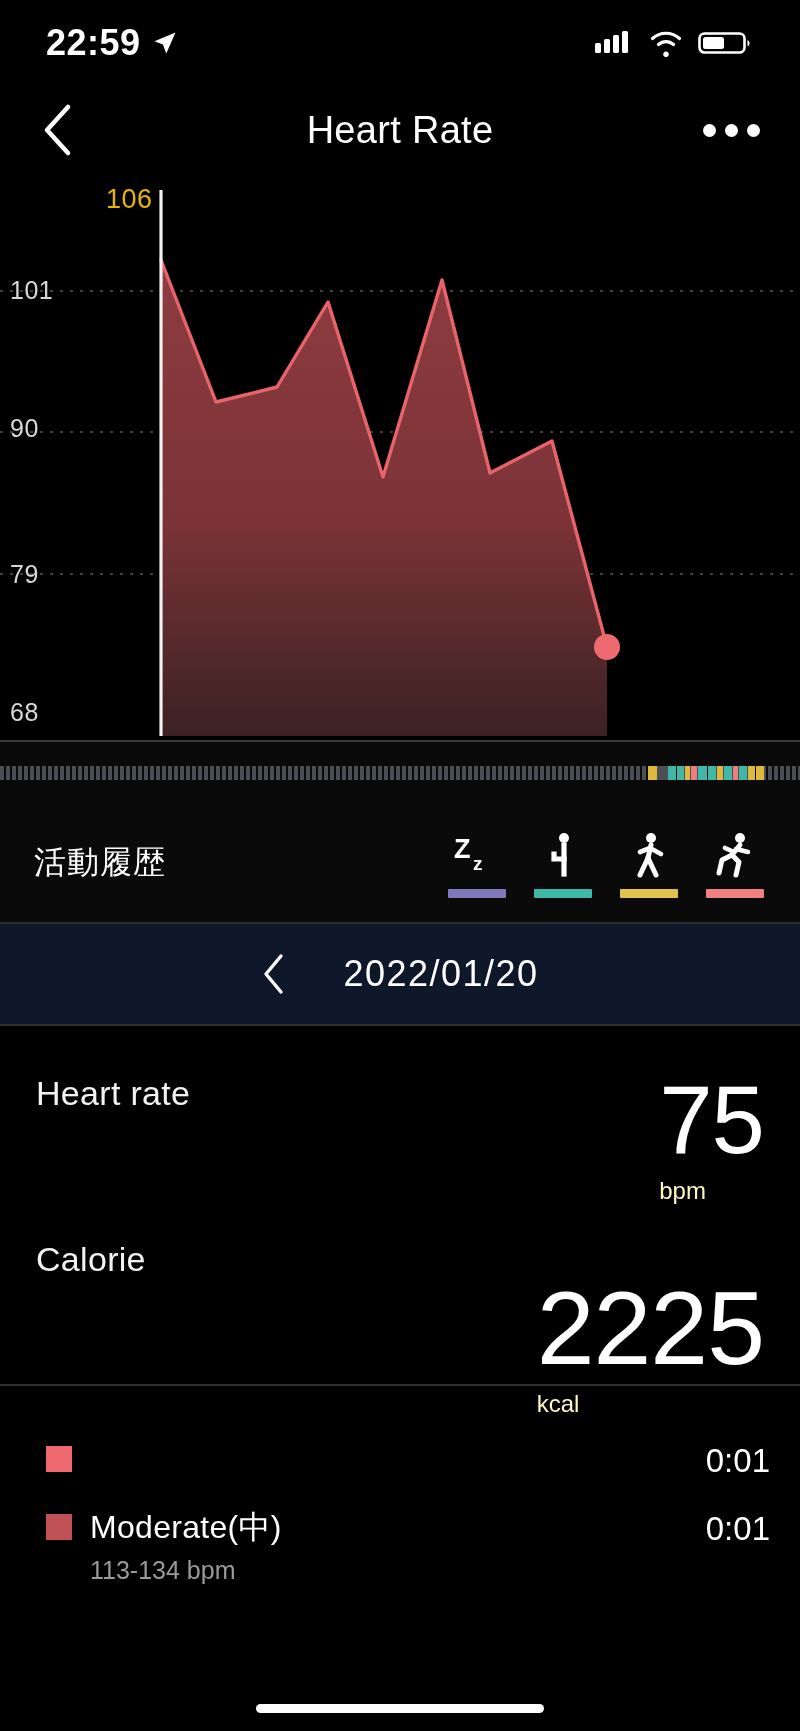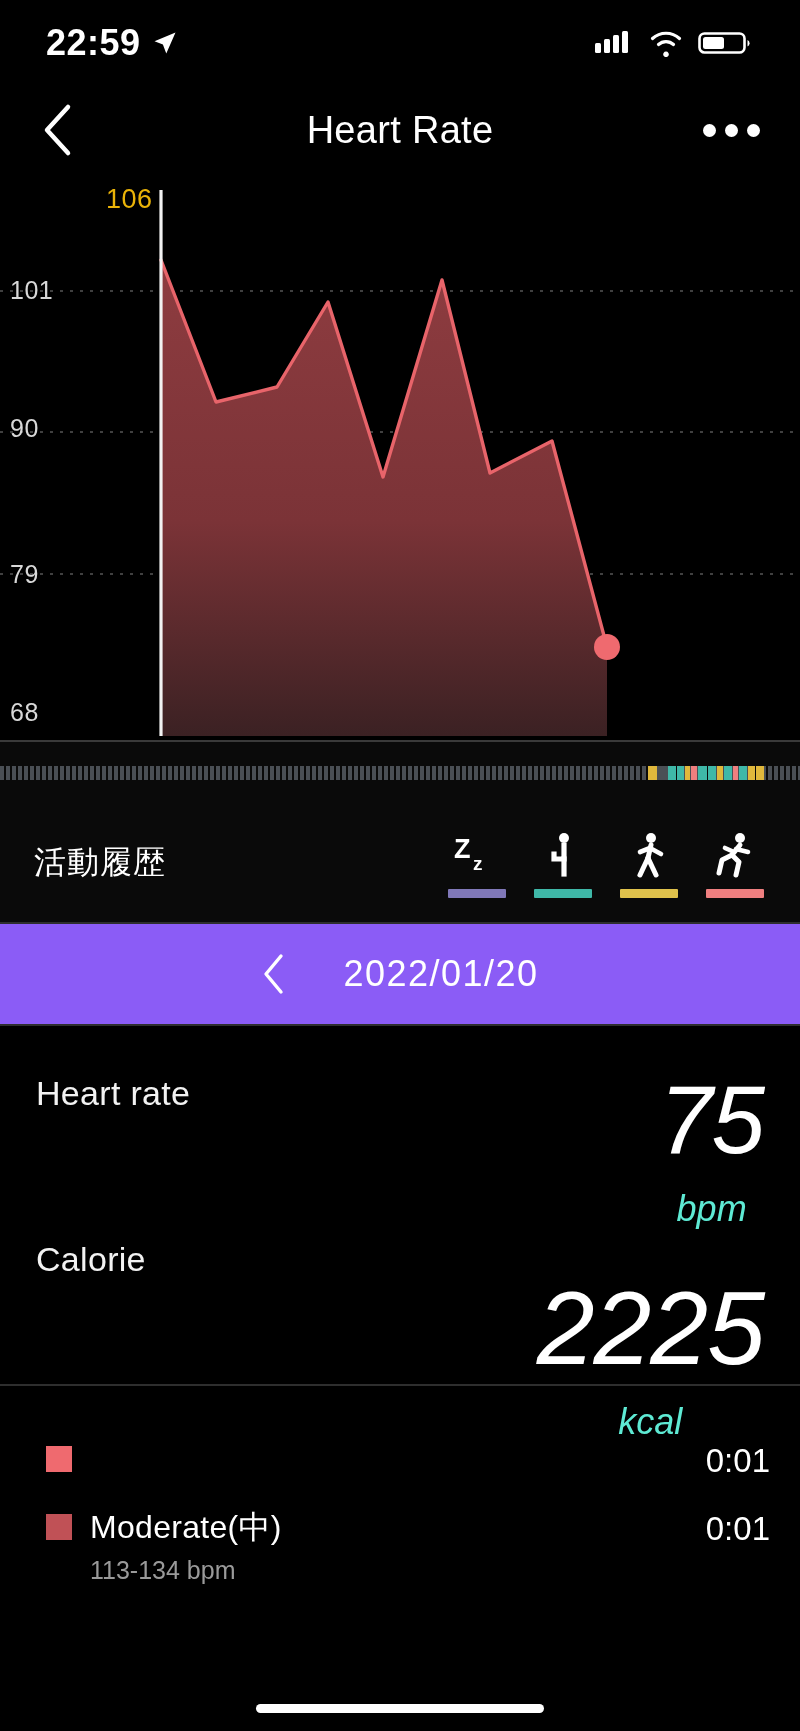--- a/index.html
+++ b/index.html
@@ -92,39 +92,39 @@
   .act-ic { height:52px; display:flex; align-items:center; justify-content:center; }
   .act-bar { width:58px; height:9px; border-radius:1px; }
 
   .row-divider { height:2px; background:#2e2e2e; width:100%; }
 
   
   .date-row {
     height:100px;
     display:flex; align-items:center; justify-content:center;
     gap:56px;
-    background:#8b5cf6;
+    background:#0f172a;
   }
   .date-prev { cursor:pointer; display:flex; align-items:center; }
   .date-text { font-size:36px; letter-spacing:1.5px; }
 
   
   .stat {
     display:flex; align-items:flex-start;
     padding:0 36px;
     position:relative;
   }
   .stat-hr { height:178px; padding-top:48px; }
   .stat-cal { height:180px; padding-top:36px;flex-direction:column; }
   .stat-label { font-size:34px; color:#f2f2f2; letter-spacing:0.3px; }
-  .stat-right { margin-left:auto; text-align:center;font-style:italic; }
+  .stat-right { margin-left:auto; text-align:left; }
   .stat-value { font-weight:300; line-height:0.95; letter-spacing:-1px; }
   .stat-hr .stat-value { font-size:96px; }
   .stat-cal .stat-value { font-size:104px; }
-  .stat-unit { font-size:36px; color:#5eead4; margin-top:23px; }
+  .stat-unit { font-size:24px; color:#fef9c3; margin-top:12px; }
 
   
   .zones {
     display:flex; align-items:flex-start;
     padding:30px 30px 0 30px;
     height:268px;
   }
   .gauge-box { width:320px; position:relative; display:flex; justify-content:center; }
   .gauge-label {
     position:absolute; top:96px; left:0; right:0;

